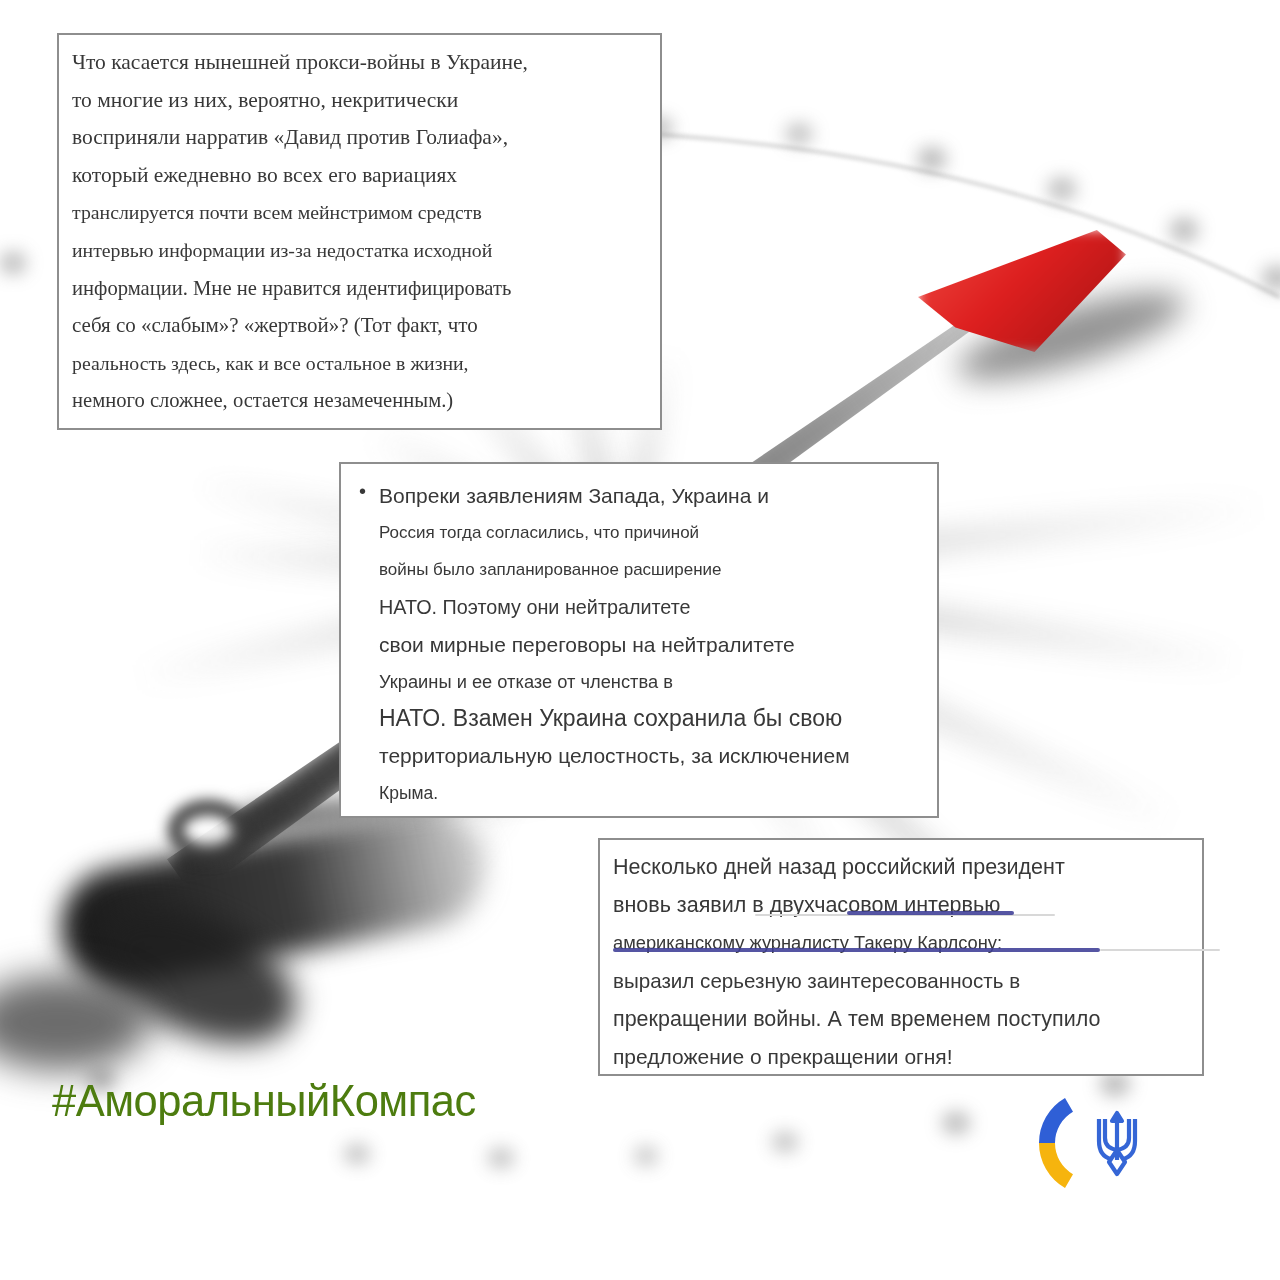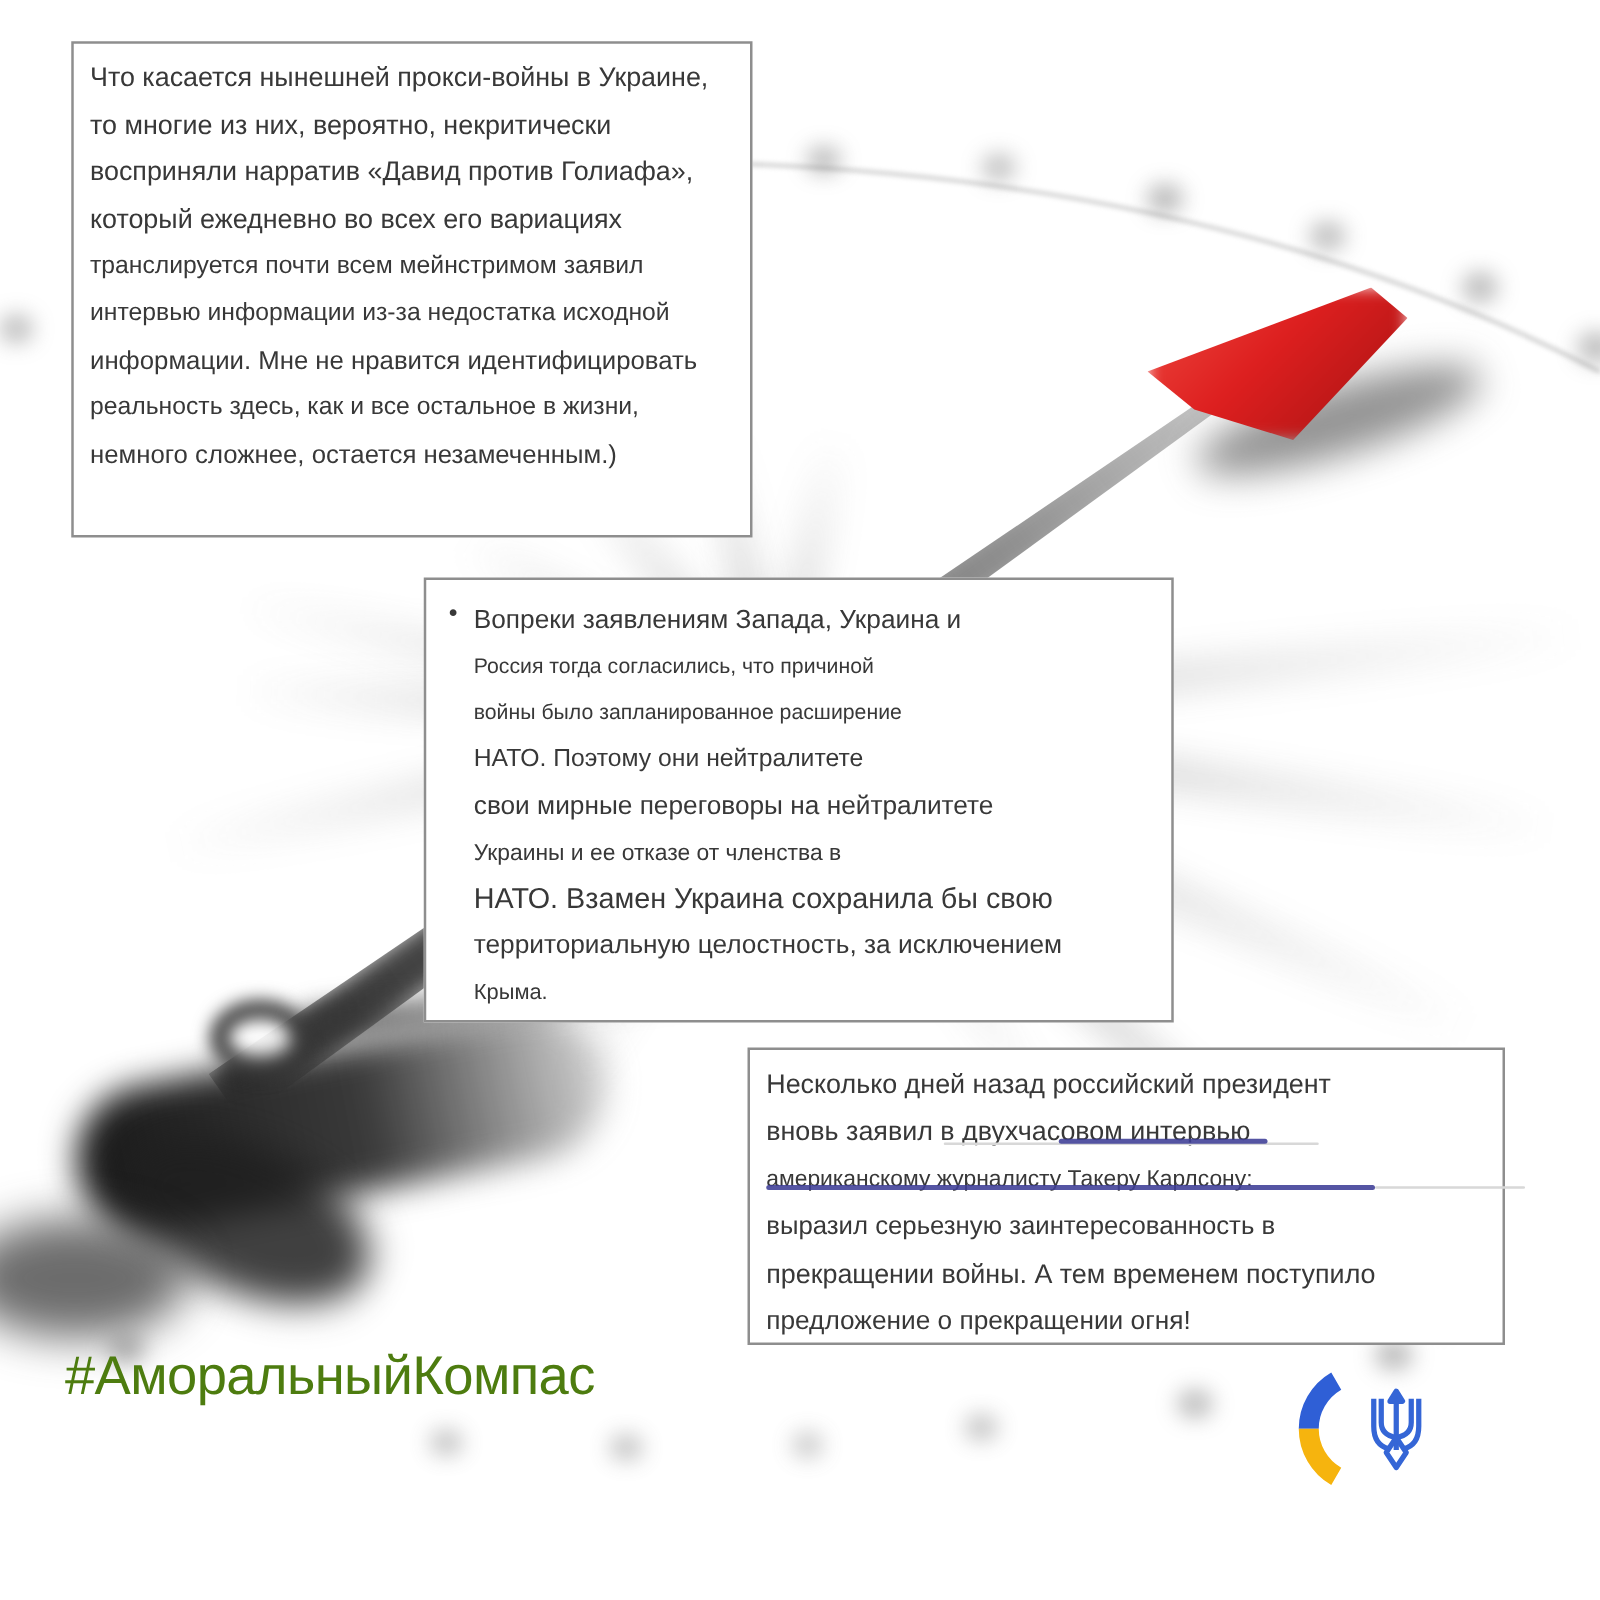--- a/index.html
+++ b/index.html
@@ -34,21 +34,21 @@
   .cw-streak{position:absolute;left:238px;top:790px;width:340px;height:26px;
        background:linear-gradient(90deg, rgba(55,55,55,.8), rgba(150,150,150,0));
        transform:rotate(-6deg);filter:blur(10px);border-radius:12px;}
   .dot{position:absolute;border-radius:50%;background:#6f6f6f;filter:blur(9px);}
   .arcsvg{position:absolute;left:0;top:0;filter:blur(2px);}
 
   
   .textbox{position:absolute;background:#fff;border:2px solid #8e8e8e;color:#383838;
            z-index:3;box-sizing:border-box;}
   .tl{white-space:nowrap;}
-  #box1{left:57px;top:33px;width:545px;height:397px;padding:9px 24px 0 8px;}
+  #box1{left:57px;top:33px;width:605px;height:397px;padding:9px 24px 0 8px;font-family:Liberation Serif, serif;}
   #box1 .tl{line-height:37.6px;padding-left:5px;}
   #box2{left:339px;top:462px;width:600px;height:356px;padding:13px 6px 0 38px;}
   #box2 .tl{line-height:37.2px;}
   #box2 .bullet{position:absolute;left:18px;top:16px;font-size:20px;color:#383838;}
   #box3{left:598px;top:838px;width:606px;height:238px;padding:8px 6px 0 13px;}
   #box3 .tl{line-height:38px;}
   .sz17{font-size:17.5px;} .sz18{font-size:18.3px;} .sz19{font-size:19.8px;}
   .sz20{font-size:20.6px;} .sz21{font-size:21px;}   .sz21b{font-size:21.5px;}
   .sz22{font-size:17px;}   .sz23{font-size:23px;}
 
@@ -111,23 +111,24 @@
     <div class="dot" style="left:488px;top:1148px;width:26px;height:20px;opacity:.45;"></div>
     <div class="dot" style="left:344px;top:1144px;width:26px;height:20px;opacity:.45;"></div>
     <div class="dot" style="left:86px;top:1066px;width:30px;height:26px;opacity:.5;"></div>
   </div>
 
   <div class="textbox" id="box1">
     <div class="tl sz21b">Что касается нынешней прокси-войны в Украине,</div>
     <div class="tl sz21b">то многие из них, вероятно, некритически</div>
     <div class="tl sz21b">восприняли нарратив «Давид против Голиафа»,</div>
     <div class="tl sz21b">который ежедневно во всех его вариациях</div>
-    <div class="tl sz19">транслируется почти всем мейнстримом заявил</div>
+    <div class="tl sz19">транслируется почти всем мейнстримом средств</div>
     <div class="tl sz19">интервью информации из-за недостатка исходной</div>
     <div class="tl sz20">информации. Мне не нравится идентифицировать</div>
+    <div class="tl sz21">себя со «слабым»? «жертвой»? (Тот факт, что</div>
     <div class="tl sz19">реальность здесь, как и все остальное в жизни,</div>
     <div class="tl sz20">немного сложнее, остается незамеченным.)</div>
   </div>
 
   <div class="textbox" id="box2">
     <span class="bullet">•</span>
     <div class="tl sz21">Вопреки заявлениям Запада, Украина и</div>
     <div class="tl sz22">Россия тогда согласились, что причиной</div>
     <div class="tl sz22">войны было запланированное расширение</div>
     <div class="tl sz19">НАТО. Поэтому они нейтралитете</div>

